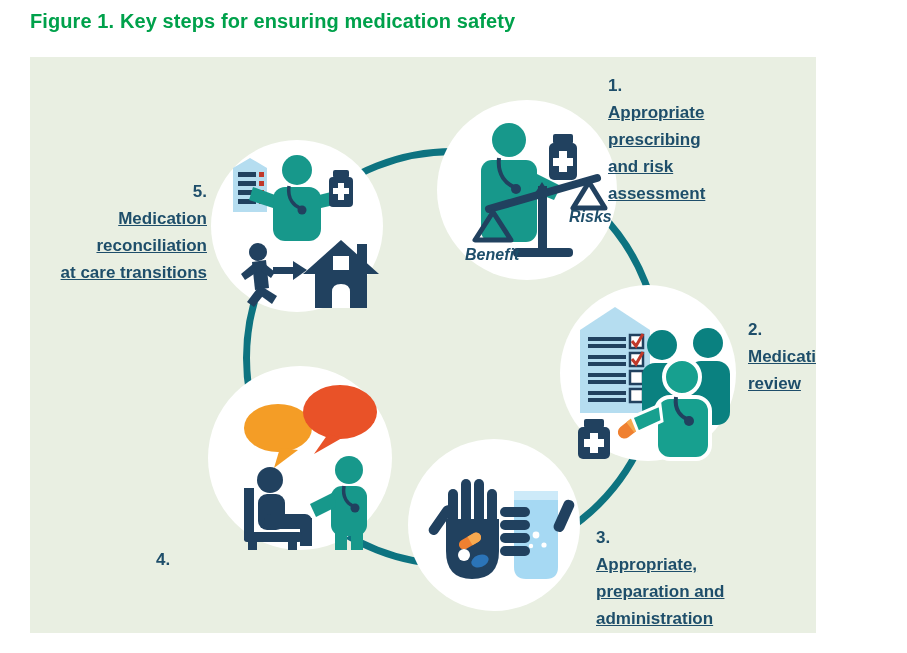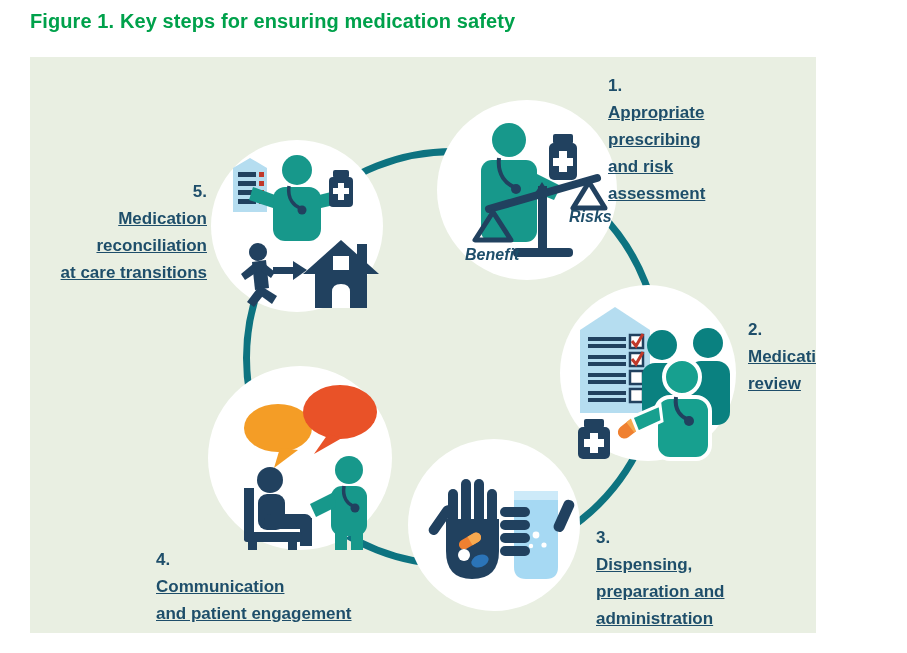--- a/index.html
+++ b/index.html
@@ -229,29 +229,27 @@
   </div>
 
   <div class="step-text" style="left:748px;top:316px;width:130px;">
     <div class="step-num">2.</div>
     <div class="step-label">Medication
 review</div>
   </div>
 
   <div class="step-text" style="left:596px;top:524px;width:180px;">
     <div class="step-num">3.</div>
-    <div class="step-label">Dispensing,
+    <div class="step-label">Appropriate,
 preparation and
 administration</div>
   </div>
 
   <div class="step-text" style="left:156px;top:546px;width:240px;">
     <div class="step-num">4.</div>
-    <div class="step-label">Communication
-and patient engagement</div>
   </div>
 
   <div class="step-text align-right" style="left:25px;top:178px;width:182px;">
     <div class="step-num">5.</div>
     <div class="step-label">Medication
 reconciliation
 at care transitions</div>
   </div>
 
 </div>

